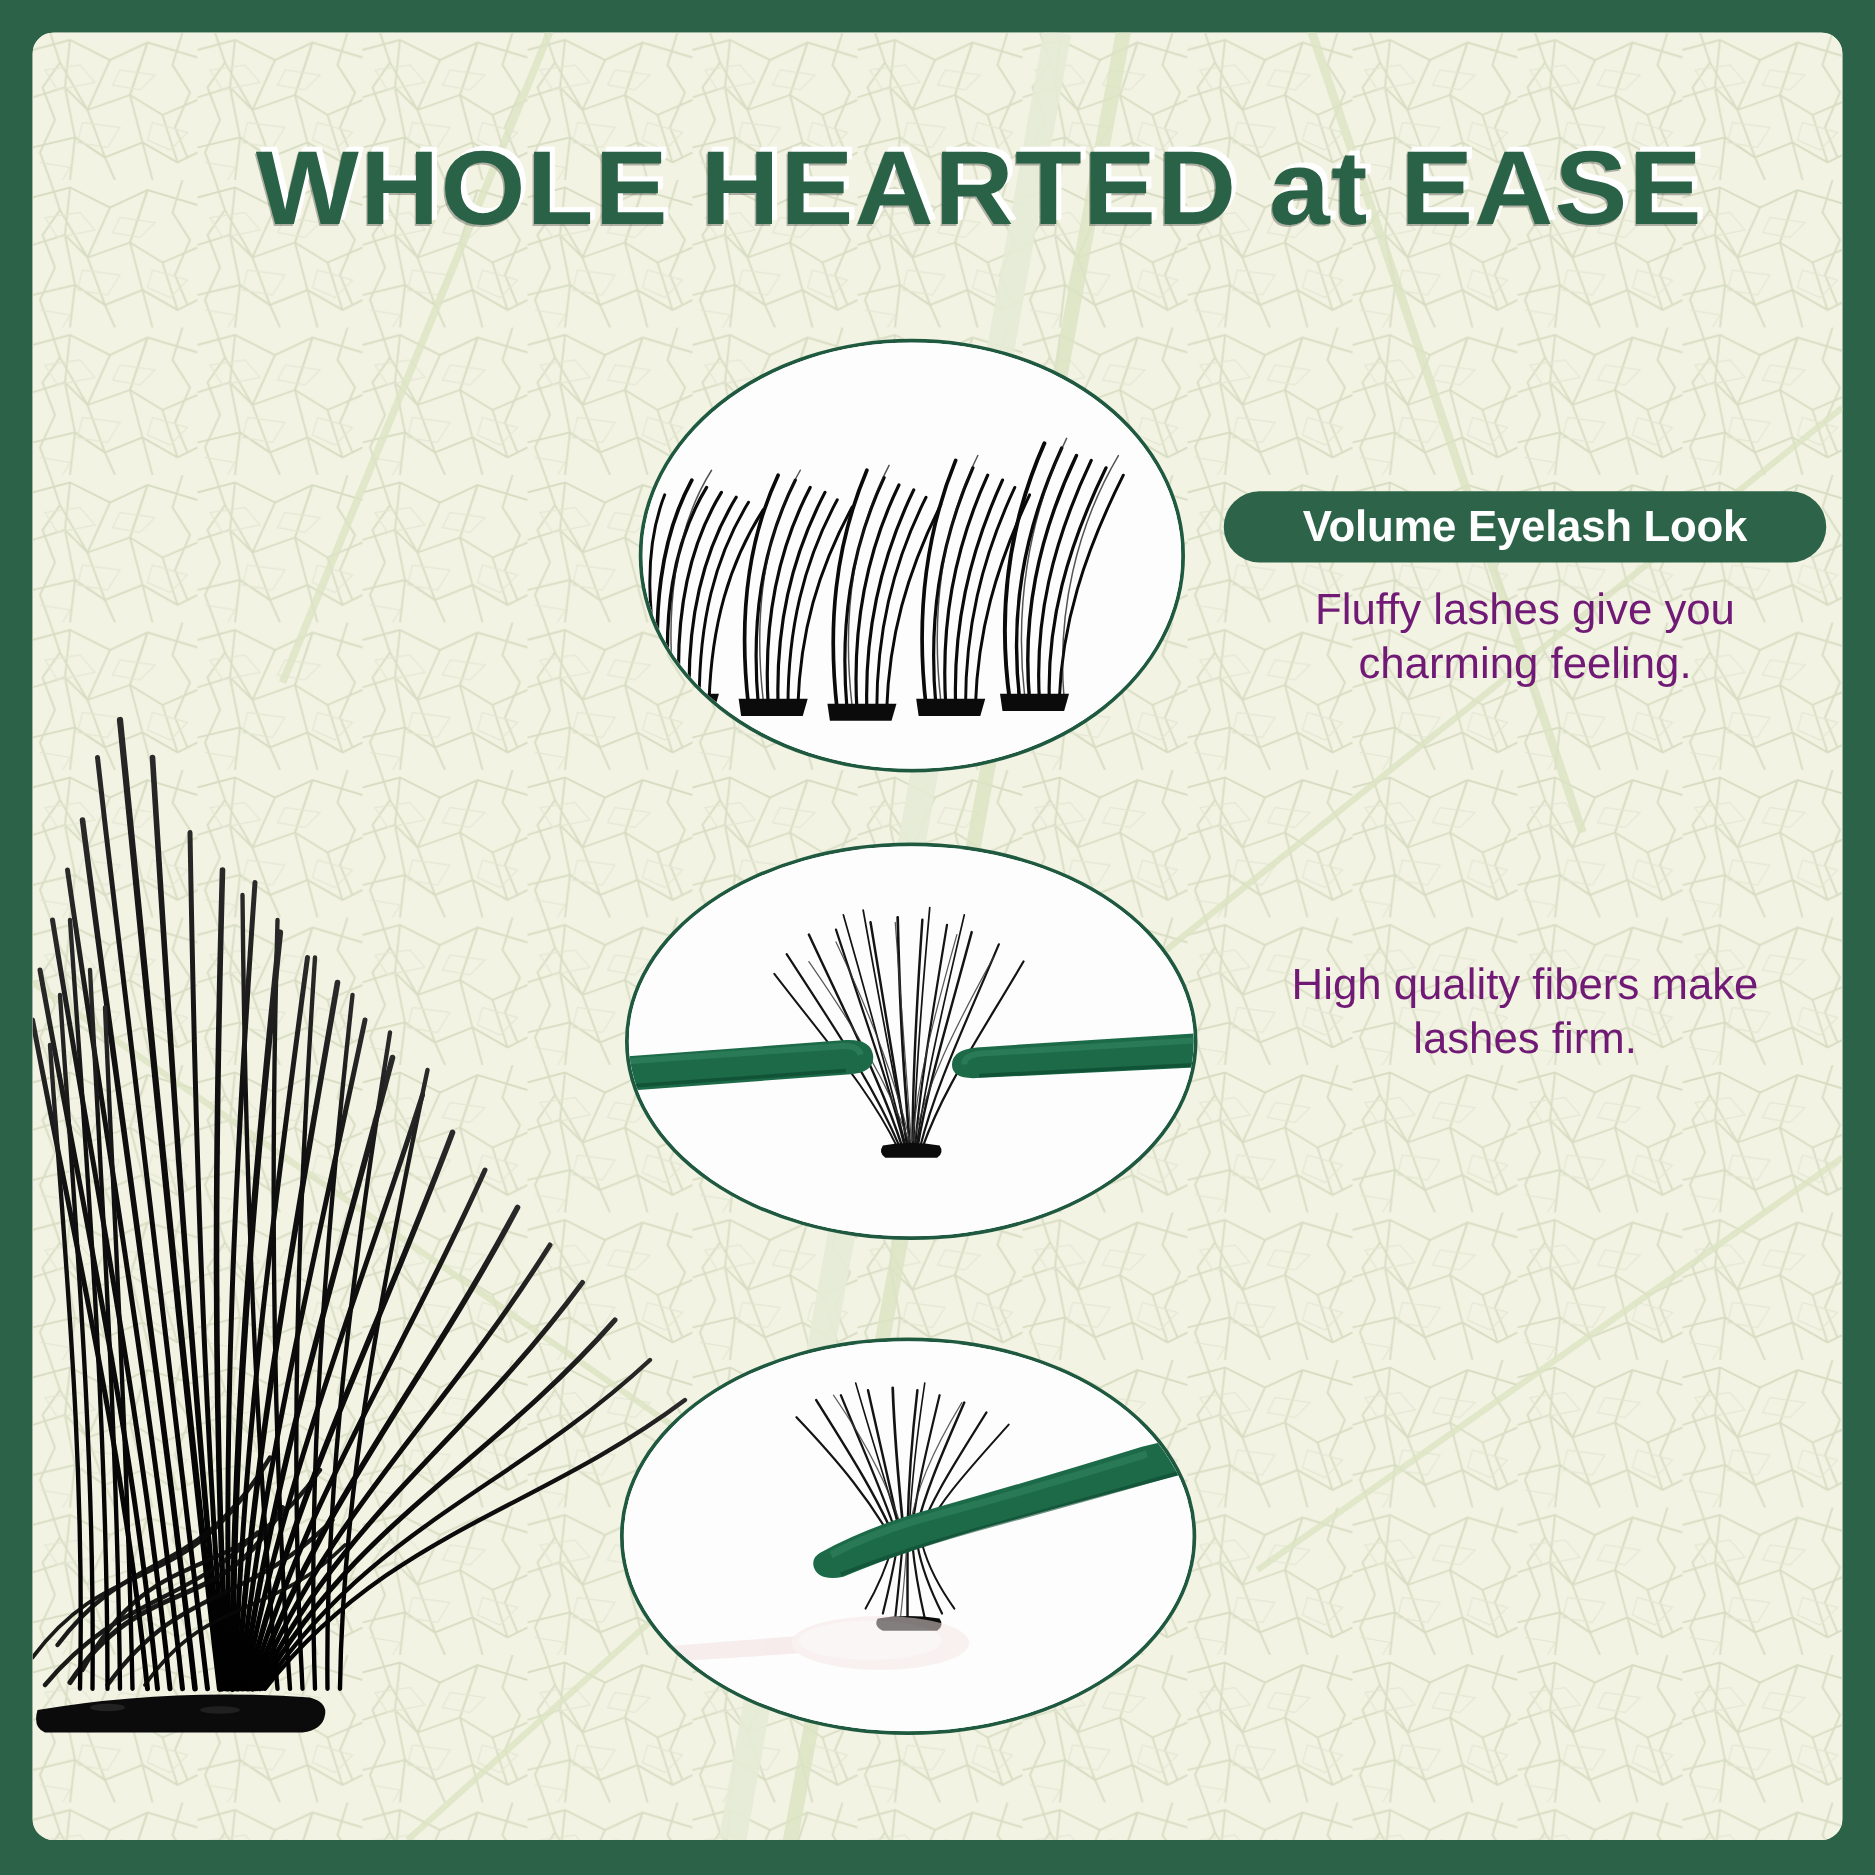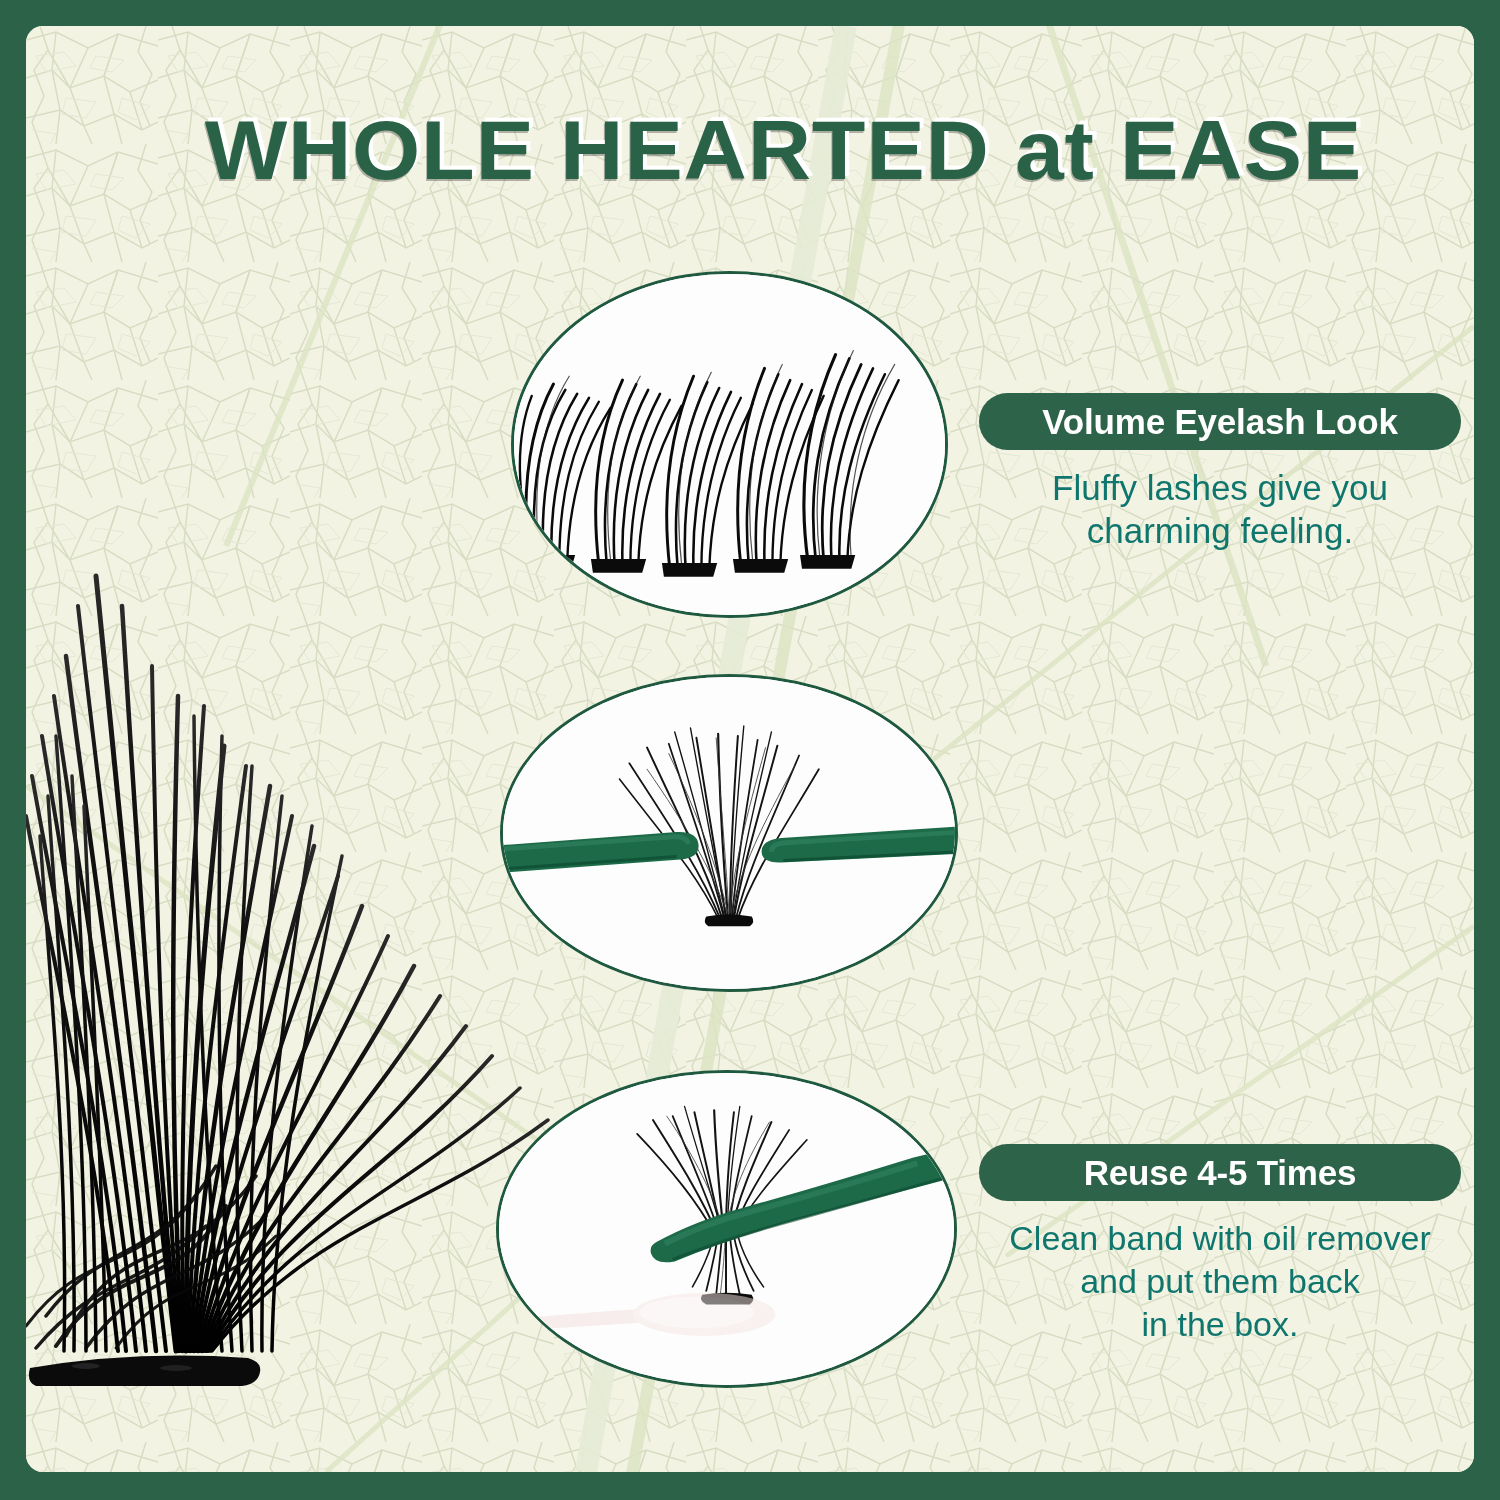--- a/index.html
+++ b/index.html
@@ -76,21 +76,21 @@
     color:#FFFFFF;
     display:flex; align-items:center; justify-content:center;
     font-size:35px;
     font-weight:bold;
     letter-spacing:-.2px;
     white-space:nowrap;
   }
   .desc {
     margin-top:16px;
     text-align:center;
-    color:#0f766e;
+    color:#701a75;
     font-size:35px;
     line-height:43px;
     white-space:pre-line;
   }
   #feature-3 .desc { font-size:34px; line-height:43px; }
 </style>
 </head>
 <body>
 
 <div id="poster">
@@ -364,23 +364,19 @@
       </svg>
     </div>
 
     <div class="feature" id="feature-1">
       <div class="badge">Volume Eyelash Look</div>
       <div class="desc">Fluffy lashes give you
 charming feeling.</div>
     </div>
 
     <div class="feature" id="feature-2">
-    </div>
-
-    <div class="feature" id="feature-3">
-      <div class="badge">Reuse 4-5 Times</div>
-      <div class="desc">Clean band with oil remover
-and put them back
-in the box.</div>
-    </div>
+      <div class="desc">High quality fibers make
+lashes firm.</div>
+    </div>
+
 
   </div>
 </div>
 
 </body></html>

